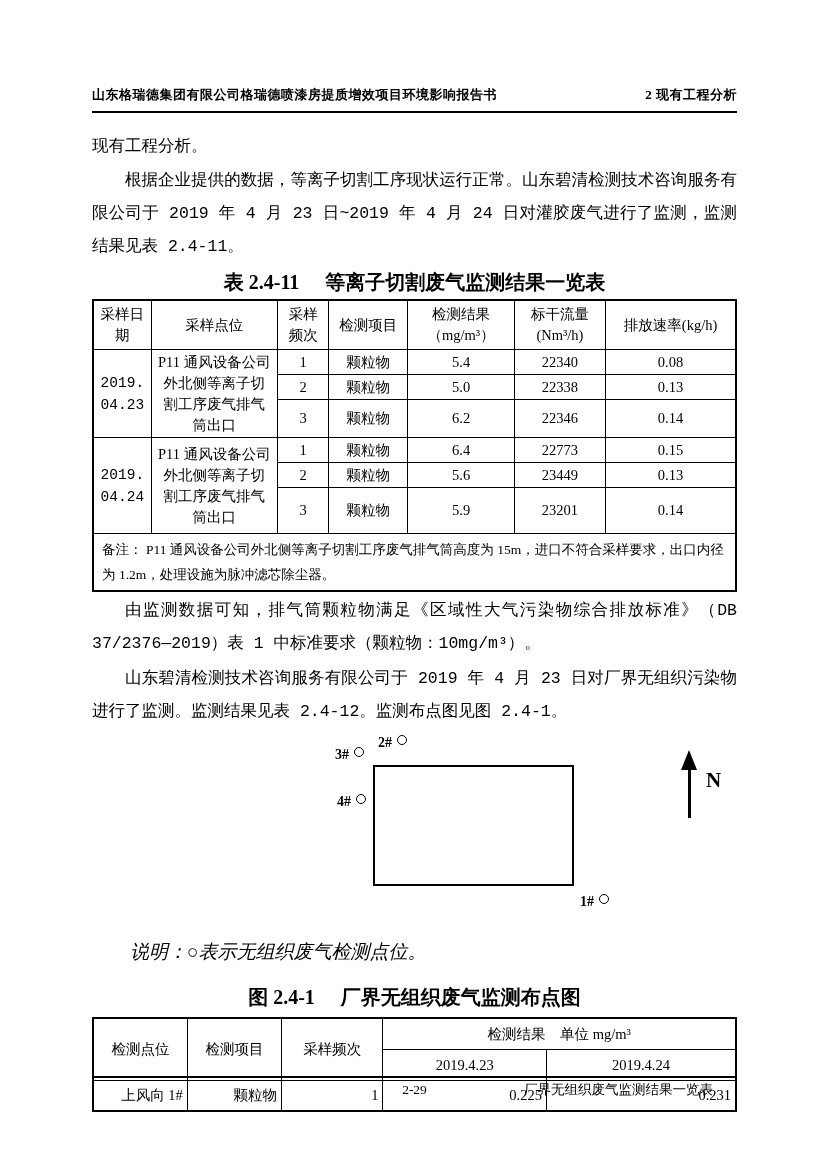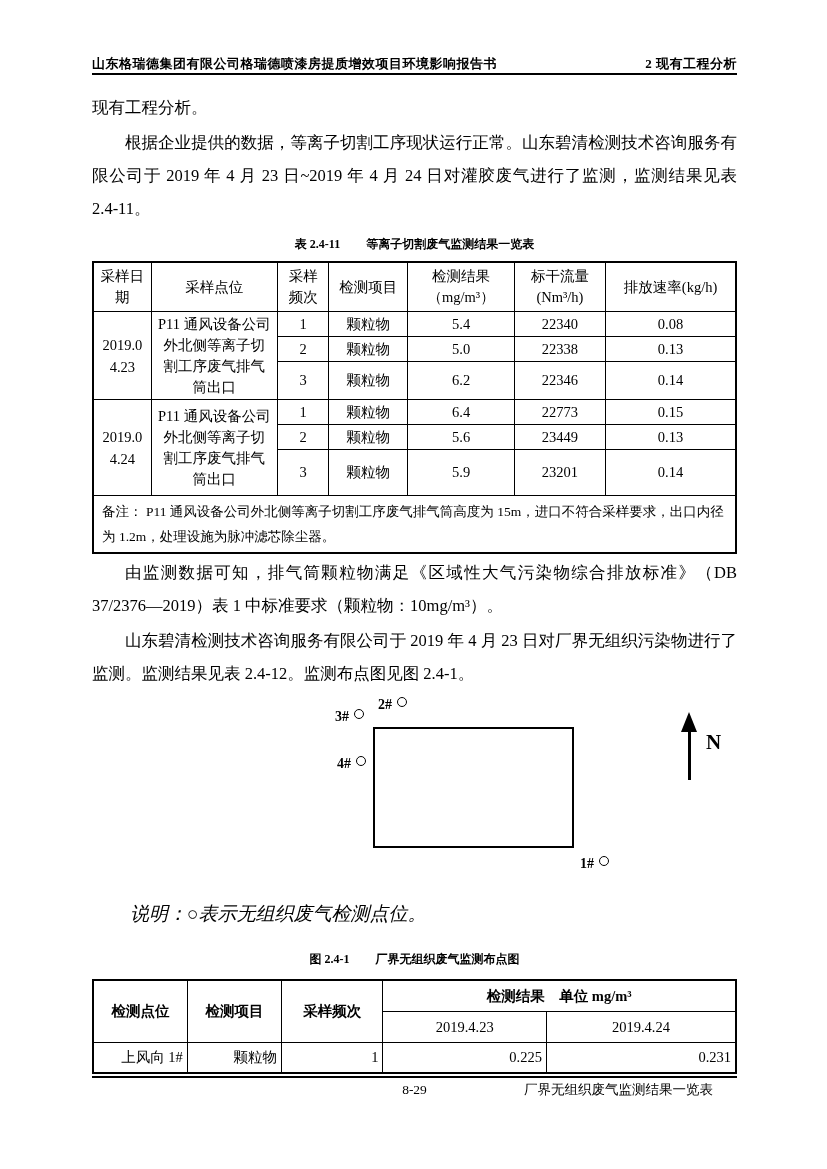--- a/index.html
+++ b/index.html
@@ -6,61 +6,61 @@
   .page {
     position:relative; width:827px; height:1169px; margin:0 auto;
     background:#ffffff; color:#000;
     font-family:"Liberation Serif", serif;
     overflow:hidden;
   }
   .content { position:absolute; left:92px; top:0; width:645px; }
 
   
   .hdr {
-    margin-top:55px; display:flex; justify-content:space-between; align-items:flex-end;
-    border-bottom:2px solid #000; 
+    margin-top:86px; display:flex; justify-content:space-between; align-items:flex-end;
+    border-bottom:2px solid #000; padding-bottom:7px;
     font-size:13px; font-weight:bold; letter-spacing:0.5px;
   }
 
   
   p.body { margin:0; font-size:16.5px; line-height:33px; text-align:justify; }
-  p.body.indent { text-indent:2em; }
+  p.body.indent { text-indent:2em;font-family:Liberation Mono, monospace; }
   p.p1 { margin-top:16px; }
   p.p2, p.p3, p.p4 { margin-top:2px; }
 
   
   .caption {
     display:flex; justify-content:center; gap:26px;
-    font-weight:bold; font-size:12px; line-height:22px;
+    font-weight:bold; font-size:20px; line-height:22px;
   }
   .cap-t1 { margin-top:8px; }
   .cap-fig { margin-top:24px; }
   .cap-t2 { margin-top:12px; }
 
   
   table { border-collapse:collapse; width:100%; table-layout:fixed; margin-top:6px; }
   table, th, td { border:1px solid #000; }
   table { border-width:2px; }
   th, td {
     text-align:center; vertical-align:middle;
     font-size:14.5px; font-weight:normal; line-height:21px; padding:1px 4px;
   }
   .t1 tr.hrow th { height:46px; }
   .t1 tr.r23 td { height:22px; }
   .t1 tr.r36 td { height:35px; }
   .t1 tr.r44 td { height:43px; }
-  .t1 td.date { word-break:break-all; padding:16px 6px; line-height:22px; }
+  .t1 td.date { word-break:break-all; padding:16px 6px; line-height:22px;font-family:Liberation Mono, monospace; }
   .t1 td.loc  { line-height:21px; padding:1px 5px; }
   .t1 td.note {
     text-align:left; font-size:13.5px; line-height:25px; padding:3px 8px; height:44px;
     vertical-align:top;
   }
 
   .t2 { margin-top:9px; }
-  .t2 tr.h1 th { height:28px;font-weight:bold; }
+  .t2 tr.h1 th { height:28px; }
   .t2 tr.h2 th { height:28px; }
   .t2 tr.dr td { height:27px;text-align:right; }
 
   
   .figure { position:relative; height:200px; margin-top:0; }
   .frect {
     position:absolute; left:281px; top:37px; width:197px; height:117px;
     border:2px solid #000; background:#fff;
   }
   .pt { position:absolute; font-size:14px; font-weight:bold; line-height:16px; white-space:nowrap; }
@@ -239,17 +239,17 @@
         <td>0.225</td>
         <td>0.231</td>
       </tr>
     </tbody>
       </table>
 
   </div>
 
   <div class="footer">
     <div class="footer-row">
-      <span class="pageno">8-29</span>
+      <span class="pageno">2-29</span>
       <span class="company">厂界无组织废气监测结果一览表</span>
     </div>
   </div>
 </div>
 
 </body></html>

